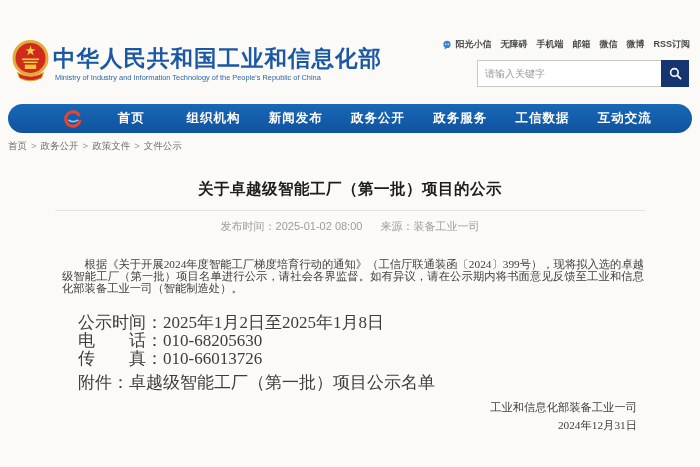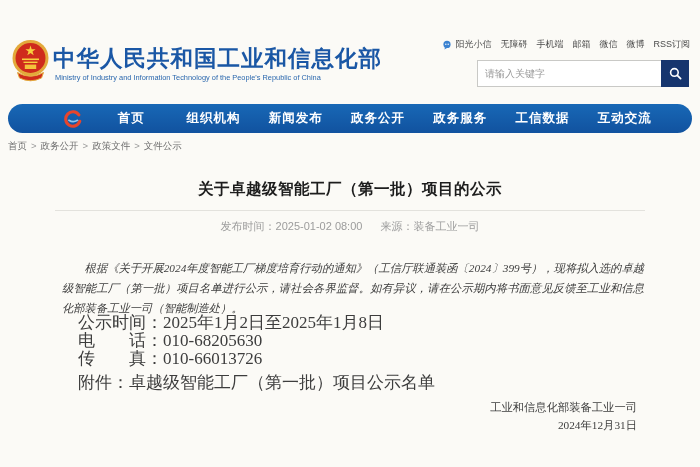--- a/index.html
+++ b/index.html
@@ -8,21 +8,21 @@
   .page { position:relative; width:700px; height:467px; background:#fbfaf6; overflow:hidden; }
 
   
   .emblem { position:absolute; left:12px; top:39px; width:37px; height:45px; }
   .ministry-name { position:absolute; left:53px; top:43px; font-size:22.5px; font-weight:bold;
     color:#1a57a5; letter-spacing:1px; white-space:nowrap; }
   .ministry-en { position:absolute; left:55px; top:73px; font-size:7.4px; color:#2a67ad; white-space:nowrap; }
 
   .quick-links { position:absolute; top:38px; right:10px; display:flex; align-items:center; gap:9px;
     font-size:9px; color:#4a4a4a; }
-  .quick-links .ql-item { display:flex; align-items:center; gap:3px; cursor:pointer; white-space:nowrap; }
+  .quick-links .ql-item { display:flex; align-items:center; gap:3px; cursor:pointer; white-space:nowrap;font-weight:bold; }
   .ql-icon { width:10px; height:10px; }
 
   .search-bar { position:absolute; top:60px; left:477px; width:212px; height:15px; display:flex; }
   .search-input { flex:1; height:27px; border:1px solid #c9c9c6; border-right:none; background:#fff;
     padding:0 7px; font-size:10px; color:#333; outline:none; }
   .search-input::placeholder { color:#9a9a9a; }
   .search-btn { width:28px; height:27px; background:#16356e; border:none; display:flex;
     align-items:center; justify-content:center; cursor:pointer; }
 
   
@@ -41,21 +41,21 @@
   
   .article-title { position:absolute; top:179px; left:0; right:0; text-align:center;
     font-size:15.5px; font-weight:bold; color:#1d1d1d; letter-spacing:0.5px; }
   .divider { position:absolute; top:210px; left:55px; right:55px; height:1px; background:#e3e2dd; }
   .article-meta { position:absolute; top:219px; left:0; right:0; text-align:center;
     font-size:11px; color:#9c9c9c; }
   .article-meta .gap { display:inline-block; width:18px; }
 
   .serif { font-family:"Liberation Serif","DejaVu Serif",serif; }
   .article-body { position:absolute; top:258px; left:62px; right:56px; font-size:11.3px;
-    color:#3d3d3d; line-height:20px; text-align:justify; text-indent:2em;font-style:italic; }
+    color:#3d3d3d; line-height:12px; text-align:justify; text-indent:2em; }
   .info-line { position:absolute; left:78px; font-size:17px; color:#3d3d3d; white-space:pre; }
   .line-period { top:311px; }
   .line-phone  { top:329px; }
   .line-fax    { top:347px;font-family:Liberation Serif, serif; }
   .line-attach { top:371px; }
   .sig-dept { position:absolute; top:400px; right:63px; font-size:11.3px; color:#3d3d3d; }
   .sig-date { position:absolute; top:418px; right:63px; font-size:11.3px; color:#3d3d3d; }
 </style>
 </head>
 <body>

